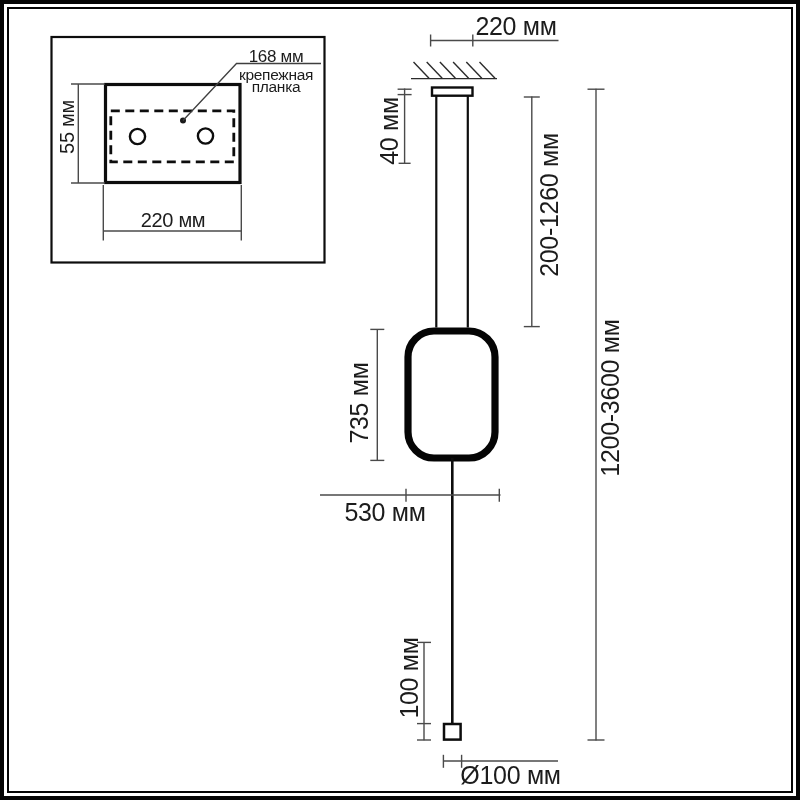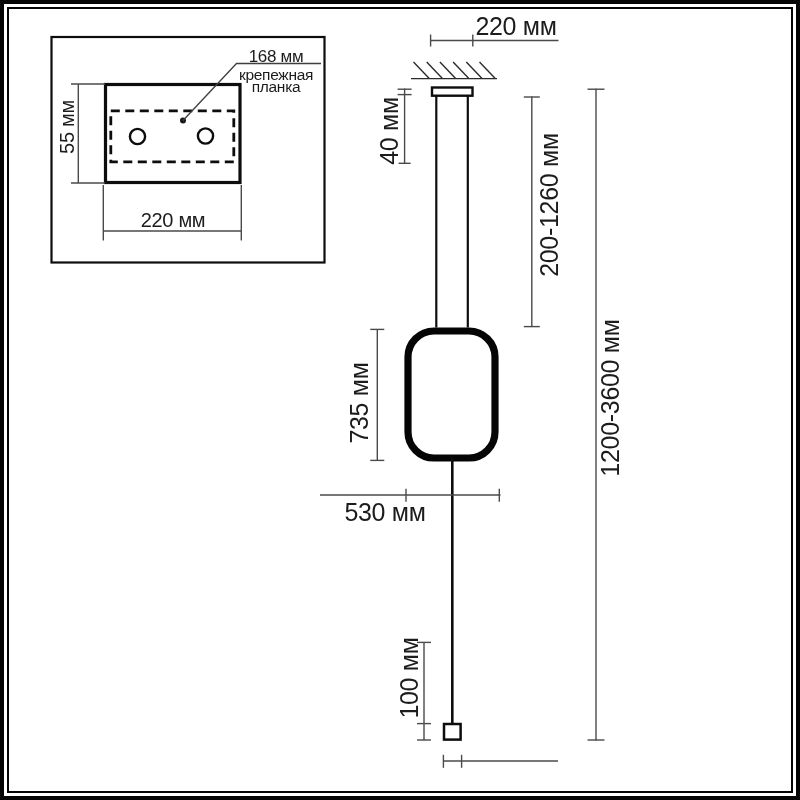--- a/index.html
+++ b/index.html
@@ -158,14 +158,15 @@
   <div class="lbl v f25" style="left:548.5px; top:205px;">200-1260 мм</div>
 
   <div class="lbl v f25" style="left:610px; top:398px;">1200-3600 мм</div>
 
   <div class="lbl v f25" style="left:359px; top:402.5px;">735 мм</div>
 
   <div class="lbl f25" style="left:363px; top:511.5px;margin-left:22px;">530 мм</div>
 
   <div class="lbl v f25" style="left:408.5px; top:678px;">100 мм</div>
 
+  <div class="lbl f25" style="left:510.5px; top:775px;">Ø100 мм</div>
 
 </div>
 
 </body></html>

